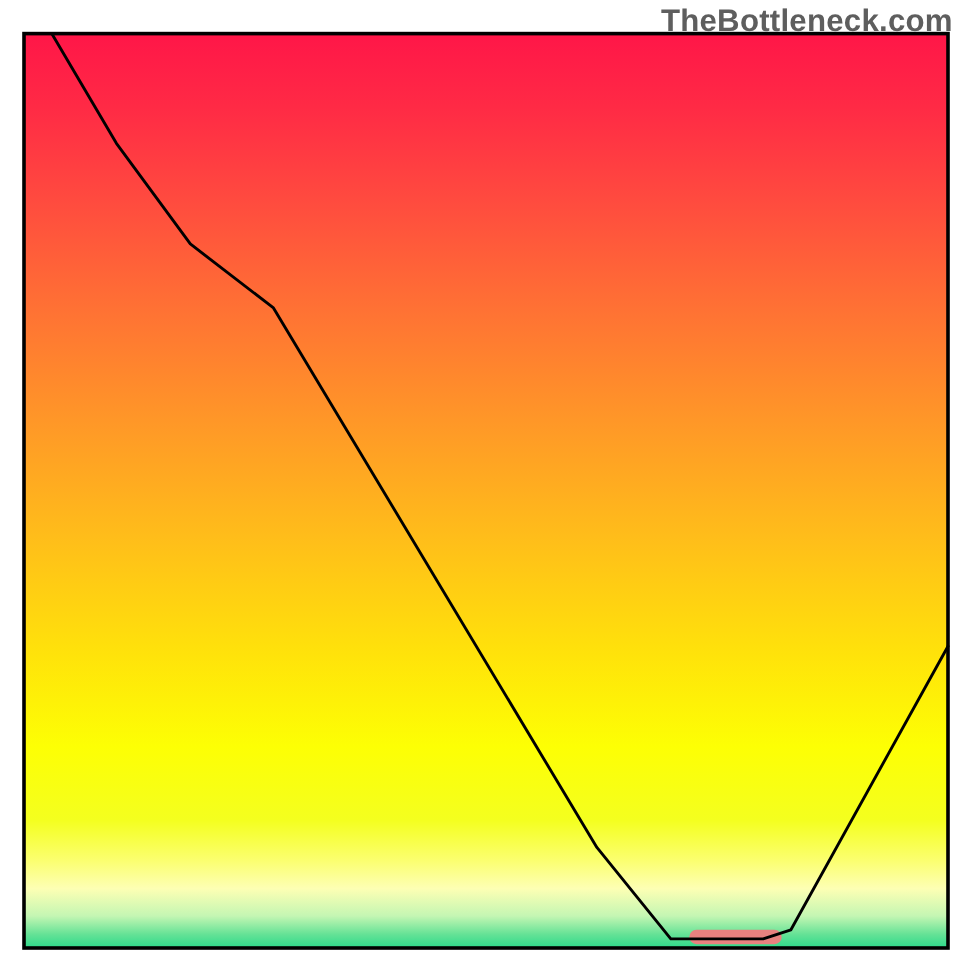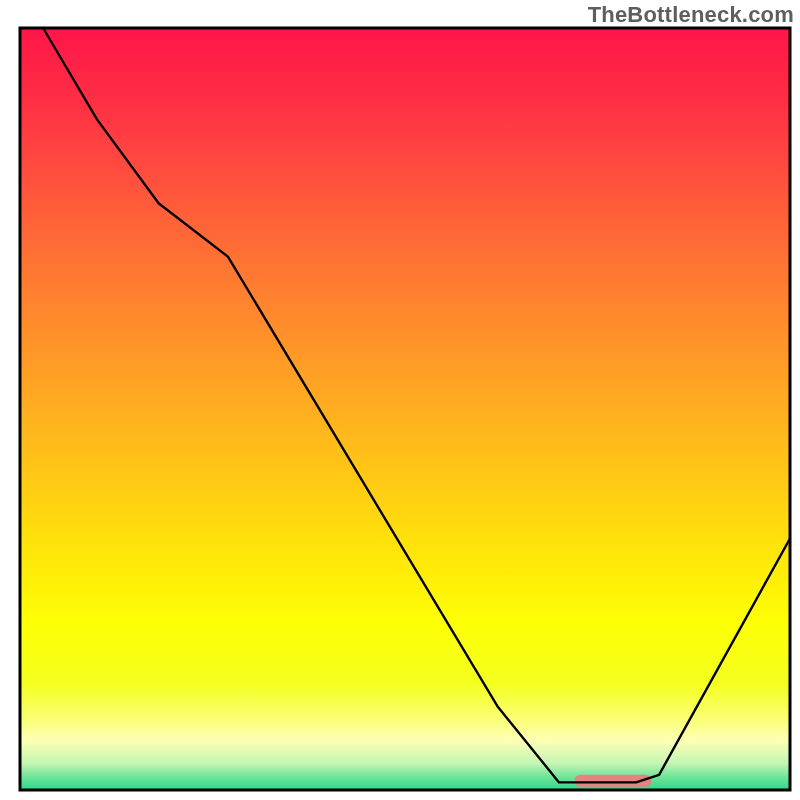--- a/index.html
+++ b/index.html
@@ -13,21 +13,21 @@
   }
   .container {
     position: relative;
     width: 800px;
     height: 800px;
   }
   .watermark {
     position: absolute;
     top: 2px;
     right: 6px;
-    font-size: 22px;
+    font-size: 26px;
     font-weight: 600;
     color: #5e5e5e;
     letter-spacing: 0.2px;
     z-index: 5;
   }
   svg {
     display: block;
   }
 </style>
 </head>

